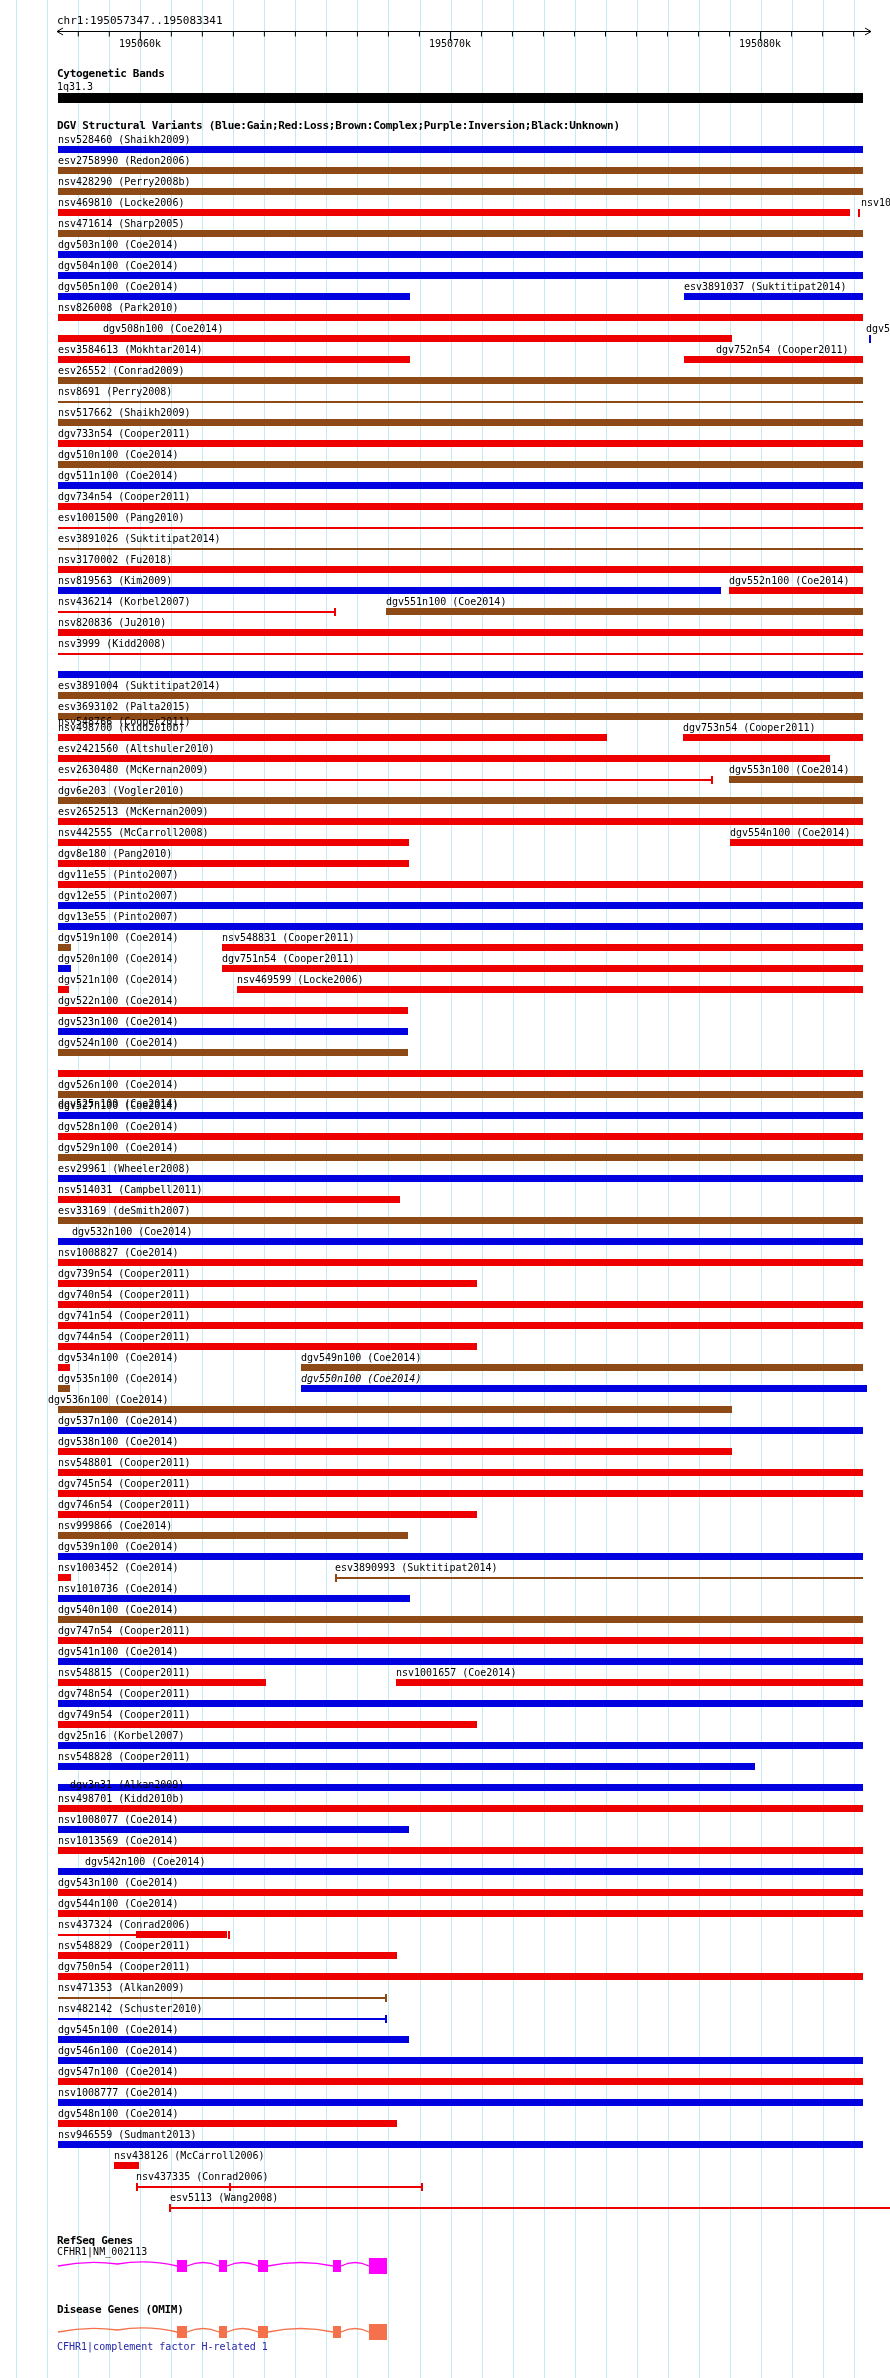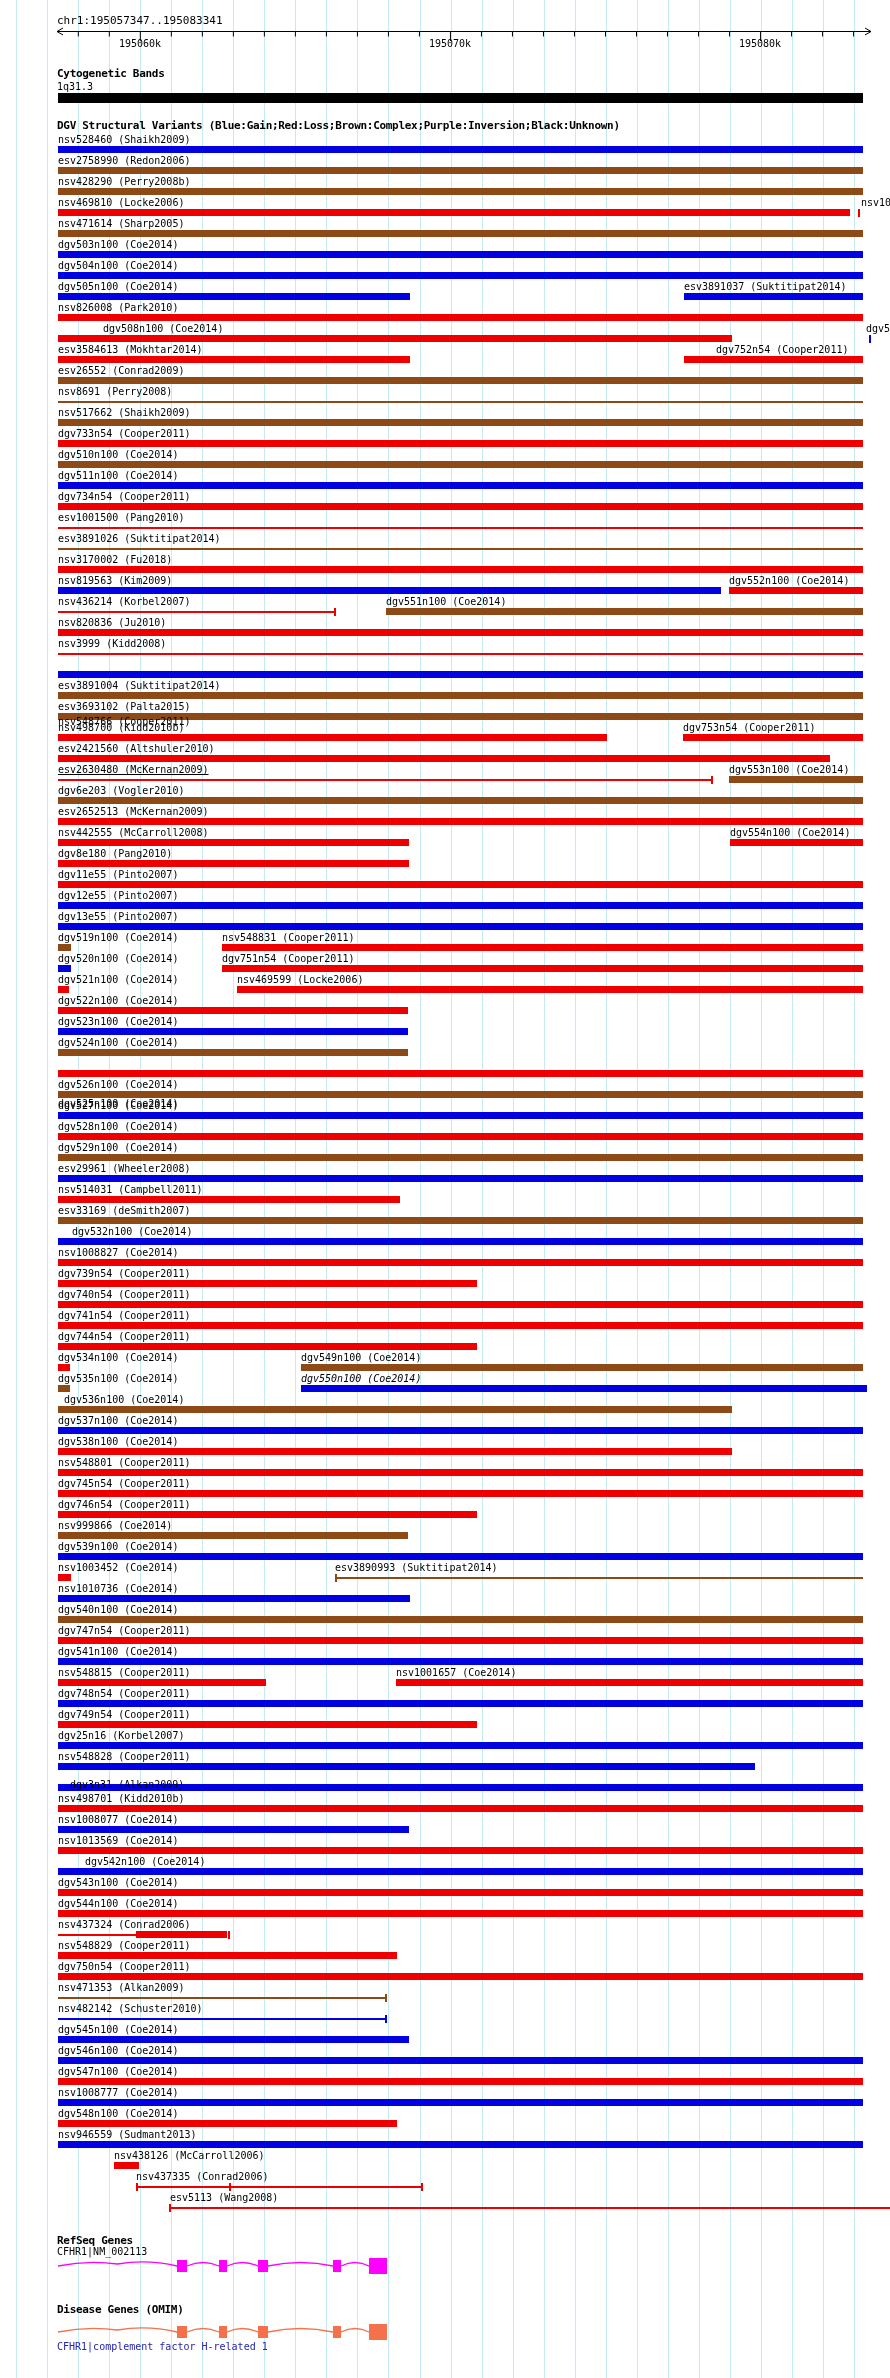--- a/index.html
+++ b/index.html
@@ -160,21 +160,21 @@
       <div class="txt" style="left: 58px; top: 680px;">esv3891004 (Suktitipat2014)</div>
       <div class="seg" style="background: rgb(142, 74, 22); left: 58px; width: 805px; top: 692px; height: 7px;"></div>
       <div class="txt" style="left: 58px; top: 701px;">esv3693102 (Palta2015)</div>
       <div class="seg" style="background: rgb(142, 74, 22); left: 58px; width: 805px; top: 713px; height: 7px;"></div>
       <div class="txt" style="left: 58px; top: 722px;">nsv498700 (Kidd2010b)</div>
       <div class="txt" style="left: 683px; top: 722px;">dgv753n54 (Cooper2011)</div>
       <div class="seg" style="background: rgb(238, 0, 0); left: 58px; width: 549px; top: 734px; height: 7px;"></div>
       <div class="seg" style="background: rgb(238, 0, 0); left: 683px; width: 180px; top: 734px; height: 7px;"></div>
       <div class="txt" style="left: 58px; top: 743px;">esv2421560 (Altshuler2010)</div>
       <div class="seg" style="background: rgb(238, 0, 0); left: 58px; width: 772px; top: 755px; height: 7px;"></div>
-      <div class="txt" style="left: 58px; top: 764px; text-decoration: underline;">esv2630480 (McKernan2009)</div>
+      <div class="txt" style="left: 58px; top: 764px;">esv2630480 (McKernan2009)</div>
       <div class="txt" style="left: 729px; top: 764px;">dgv553n100 (Coe2014)</div>
       <div class="seg" style="background: rgb(238, 0, 0); left: 58px; width: 654px; top: 779px; height: 2px;"></div>
       <div class="seg" style="background: rgb(238, 0, 0); left: 711px; width: 2px; top: 776px; height: 8px;"></div>
       <div class="seg" style="background: rgb(142, 74, 22); left: 729px; width: 134px; top: 776px; height: 7px;"></div>
       <div class="txt" style="left: 58px; top: 785px;">dgv6e203 (Vogler2010)</div>
       <div class="seg" style="background: rgb(142, 74, 22); left: 58px; width: 805px; top: 797px; height: 7px;"></div>
       <div class="txt" style="left: 58px; top: 806px;">esv2652513 (McKernan2009)</div>
       <div class="seg" style="background: rgb(238, 0, 0); left: 58px; width: 805px; top: 818px; height: 7px;"></div>
       <div class="txt" style="left: 58px; top: 827px;">nsv442555 (McCarroll2008)</div>
       <div class="txt" style="left: 730px; top: 827px;">dgv554n100 (Coe2014)</div>
@@ -235,21 +235,21 @@
       <div class="txt" style="left: 58px; top: 1331px;">dgv744n54 (Cooper2011)</div>
       <div class="seg" style="background: rgb(238, 0, 0); left: 58px; width: 419px; top: 1343px; height: 7px;"></div>
       <div class="txt" style="left: 58px; top: 1352px;">dgv534n100 (Coe2014)</div>
       <div class="txt" style="left: 301px; top: 1352px;">dgv549n100 (Coe2014)</div>
       <div class="seg" style="background: rgb(238, 0, 0); left: 58px; width: 12px; top: 1364px; height: 7px;"></div>
       <div class="seg" style="background: rgb(142, 74, 22); left: 301px; width: 562px; top: 1364px; height: 7px;"></div>
       <div class="txt" style="left: 58px; top: 1373px;">dgv535n100 (Coe2014)</div>
       <div class="txt" style="left: 301px; top: 1373px; font-style: italic;">dgv550n100 (Coe2014)</div>
       <div class="seg" style="background: rgb(142, 74, 22); left: 58px; width: 12px; top: 1385px; height: 7px;"></div>
       <div class="seg" style="background: rgb(2, 2, 224); left: 301px; width: 566px; top: 1385px; height: 7px;"></div>
-      <div class="txt" style="left: 64px; top: 1394px;">dgv536n100 (Coe2014)</div>
+      <div class="txt" style="left: 48px; top: 1394px;">dgv536n100 (Coe2014)</div>
       <div class="seg" style="background: rgb(142, 74, 22); left: 58px; width: 674px; top: 1406px; height: 7px;"></div>
       <div class="txt" style="left: 58px; top: 1415px;">dgv537n100 (Coe2014)</div>
       <div class="seg" style="background: rgb(2, 2, 224); left: 58px; width: 805px; top: 1427px; height: 7px;"></div>
       <div class="txt" style="left: 58px; top: 1436px;">dgv538n100 (Coe2014)</div>
       <div class="seg" style="background: rgb(238, 0, 0); left: 58px; width: 674px; top: 1448px; height: 7px;"></div>
       <div class="txt" style="left: 58px; top: 1457px;">nsv548801 (Cooper2011)</div>
       <div class="seg" style="background: rgb(238, 0, 0); left: 58px; width: 805px; top: 1469px; height: 7px;"></div>
       <div class="txt" style="left: 58px; top: 1478px;">dgv745n54 (Cooper2011)</div>
       <div class="seg" style="background: rgb(238, 0, 0); left: 58px; width: 805px; top: 1490px; height: 7px;"></div>
       <div class="txt" style="left: 58px; top: 1499px;">dgv746n54 (Cooper2011)</div>

